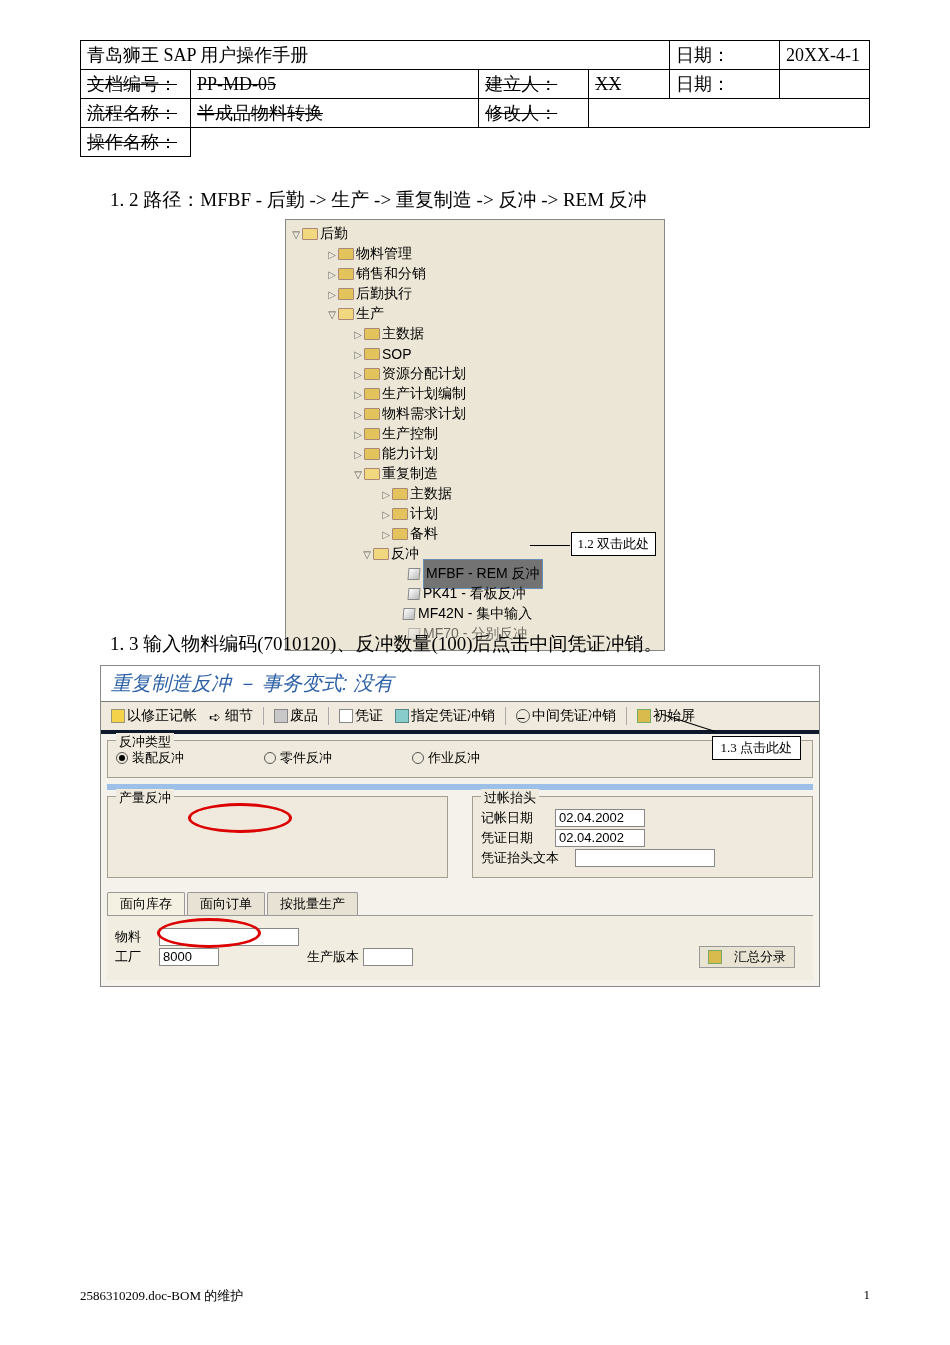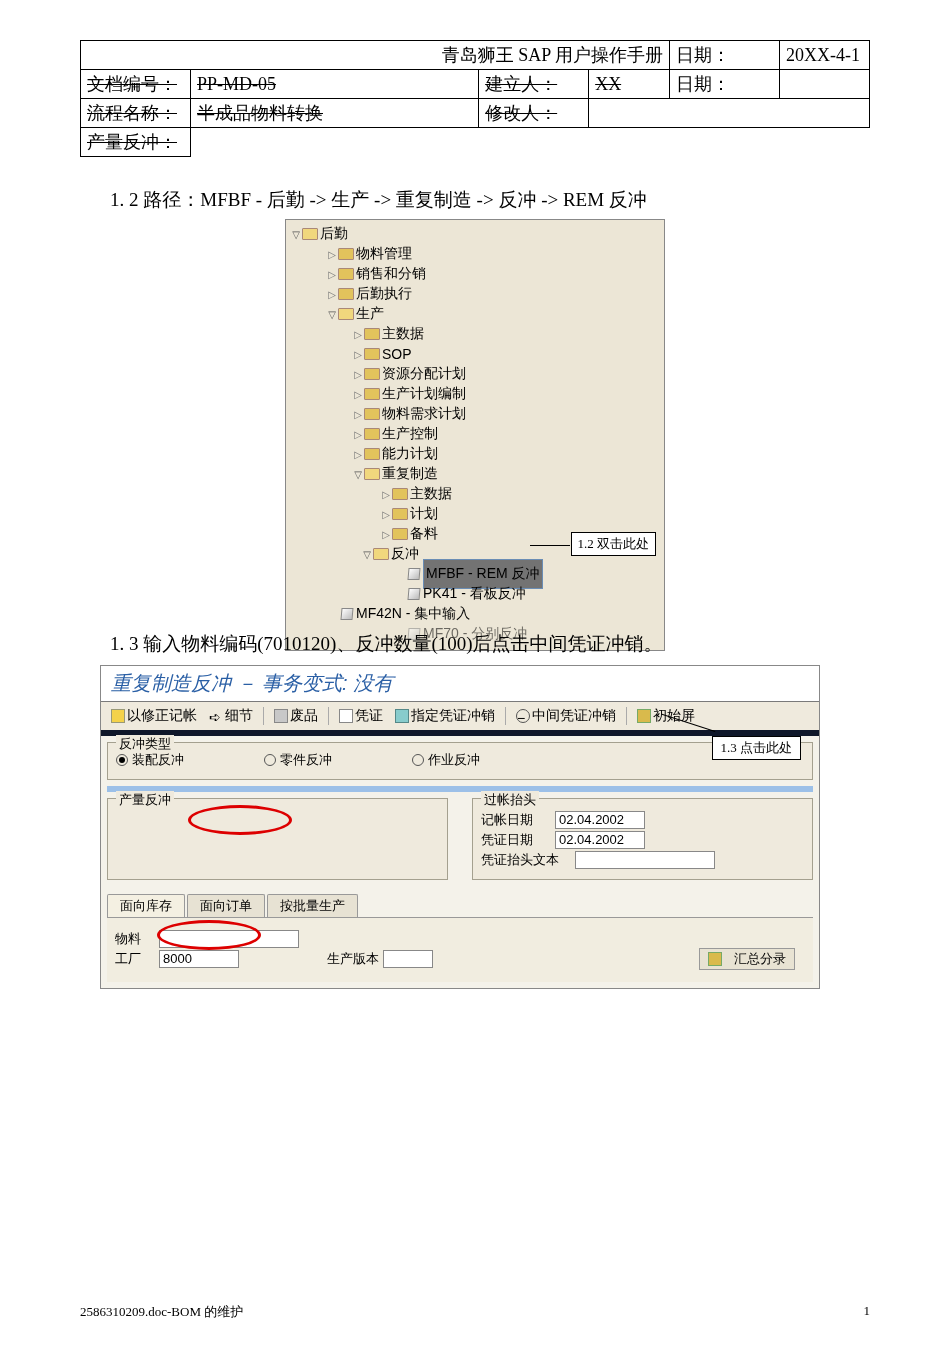--- a/index.html
+++ b/index.html
@@ -100,21 +100,21 @@
     font-size:20px;
     padding:4px 10px;
     border-bottom:1px solid #7a7a7a;
   }
   .sap-toolbar {
     display:flex;
     align-items:center;
     gap:4px;
     padding:3px 6px;
     background:#efeadd;
-    border-bottom:6px solid #0f172a;
+    border-bottom:4px solid #0f172a;
   }
   .tbtn {
     display:flex; align-items:center;
     padding:1px 3px;
     border:1px solid transparent;
   }
   .tbtn .ic { display:inline-block; width:14px; height:14px; margin-right:2px; }
   .sep { width:1px; height:18px; background:#aaa; margin:0 2px; }
   .group {
     margin:6px;
@@ -176,55 +176,55 @@
   .hz-btn {
     display:inline-flex; align-items:center; gap:12px;
     border:1px solid #999; background:#e8e3d3; padding:1px 8px;
     font-size:13px;
     position:absolute; right:18px; bottom:12px;
   }
   .hz-btn .ic2 { width:14px;height:14px;background:#d9ba4c;border:1px solid #7a6;}
   
   .footer {
     position:absolute;
-    bottom:24px;
+    bottom:40px;
     left:80px; right:80px;
     display:flex; justify-content:space-between;
     font-size:13px;
     font-family:"Times New Roman","SimSun";
   }
 </style>
 </head>
 <body>
 
 <div class="page">
 
   <table class="hdr">
     <tbody>
         <tr class="title-row">
-      <td colspan="4" style="text-align:right;border-bottom:none">青岛狮王 SAP 用户操作手册</td>
+      <td colspan="4" style="text-align:left;border-bottom:none">青岛狮王 SAP 用户操作手册</td>
       <td class="lbl">日期：</td>
       <td style="width:90px">20XX-4-1</td>
     </tr>
     <tr>
       <td class="lbl"><span class="strk">文档编号：</span></td>
       <td><span class="strk">PP-MD-05</span></td>
       <td class="lbl"><span class="strk">建立人：</span></td>
       <td><span class="strk">XX</span></td>
       <td class="lbl">日期：</td>
       <td></td>
     </tr>
     <tr>
       <td class="lbl"><span class="strk">流程名称：</span></td>
       <td><span class="strk">半成品物料转换</span></td>
       <td class="lbl"><span class="strk">修改人：</span></td>
       <td colspan="3"></td>
     </tr>
     <tr>
-      <td class="lbl" style="border-right:1px solid #000"><span class="strk">产量反冲：</span></td>
+      <td class="lbl" style="border-right:1px solid #000"><span class="strk">操作名称：</span></td>
       <td colspan="5" style="border:none"></td>
     </tr>
   </tbody>
     </table>
 
   <div class="para">1. 2 路径：MFBF - 后勤 -&gt; 生产 -&gt; 重复制造 -&gt; 反冲 -&gt; REM 反冲</div>
 
   <div class="tree-box">
     <div class="tree-node" style="padding-left:4px">
         <span class="tri tri-open"></span>
@@ -312,21 +312,21 @@
         <span class="lbltxt">反冲</span>
       </div>
     <div class="tree-node sel" style="padding-left:122px">
         <span class="cube"></span>
         <span class="lbltxt">MFBF - REM 反冲</span>
       </div>
     <div class="tree-node" style="padding-left:122px">
         <span class="cube"></span>
         <span class="lbltxt">PK41 - 看板反冲</span>
       </div>
-    <div class="tree-node" style="padding-left:55px">
+    <div class="tree-node" style="padding-left:117px">
         <span class="cube"></span>
         <span class="lbltxt">MF42N - 集中输入</span>
       </div>
     <div class="tree-node" style="padding-left:122px;opacity:.55">
         <span class="cube"></span>
         <span class="lbltxt">MF70 - 分别反冲</span>
       </div>
     <div class="callout">1.2  双击此处</div>
   </div>
 
@@ -416,21 +416,21 @@
       <div class="tab">面向订单</div>
       <div class="tab">按批量生产</div>
     </div>
     <div class="lower" style="position:relative;">
       <div class="frow">
           <span class="flabel" style="width:40px">物料</span>
           <span class="inp" style="width:140px"></span>
         </div>
       <div class="frow">
           <span class="flabel" style="width:40px">工厂</span>
-          <span class="inp" style="width:80px;padding:0 3px">8000</span>
+          <span class="inp" style="width:60px;padding:0 3px">8000</span>
         <span style="width:80px"></span>
         <span>生产版本</span>
         <span class="inp" style="width:50px"></span>
       </div>
       <div class="red-oval" style="left:50px;top:2px;width:104px;height:30px"></div>
       <div class="hz-btn">
           <span class="ic2"></span>
           <span>汇总分录</span>
         </div>
     </div>

